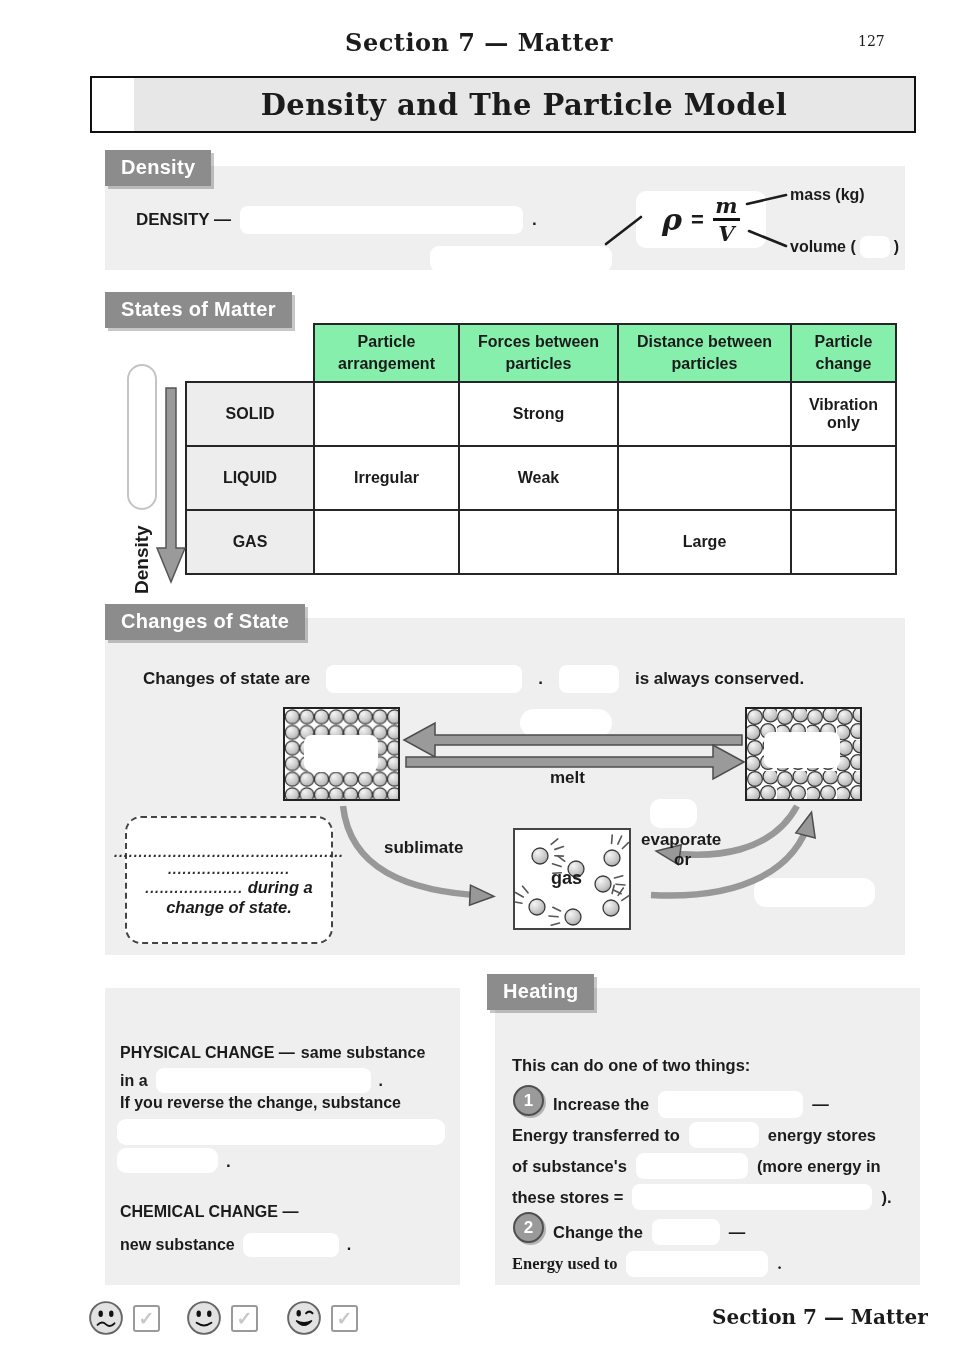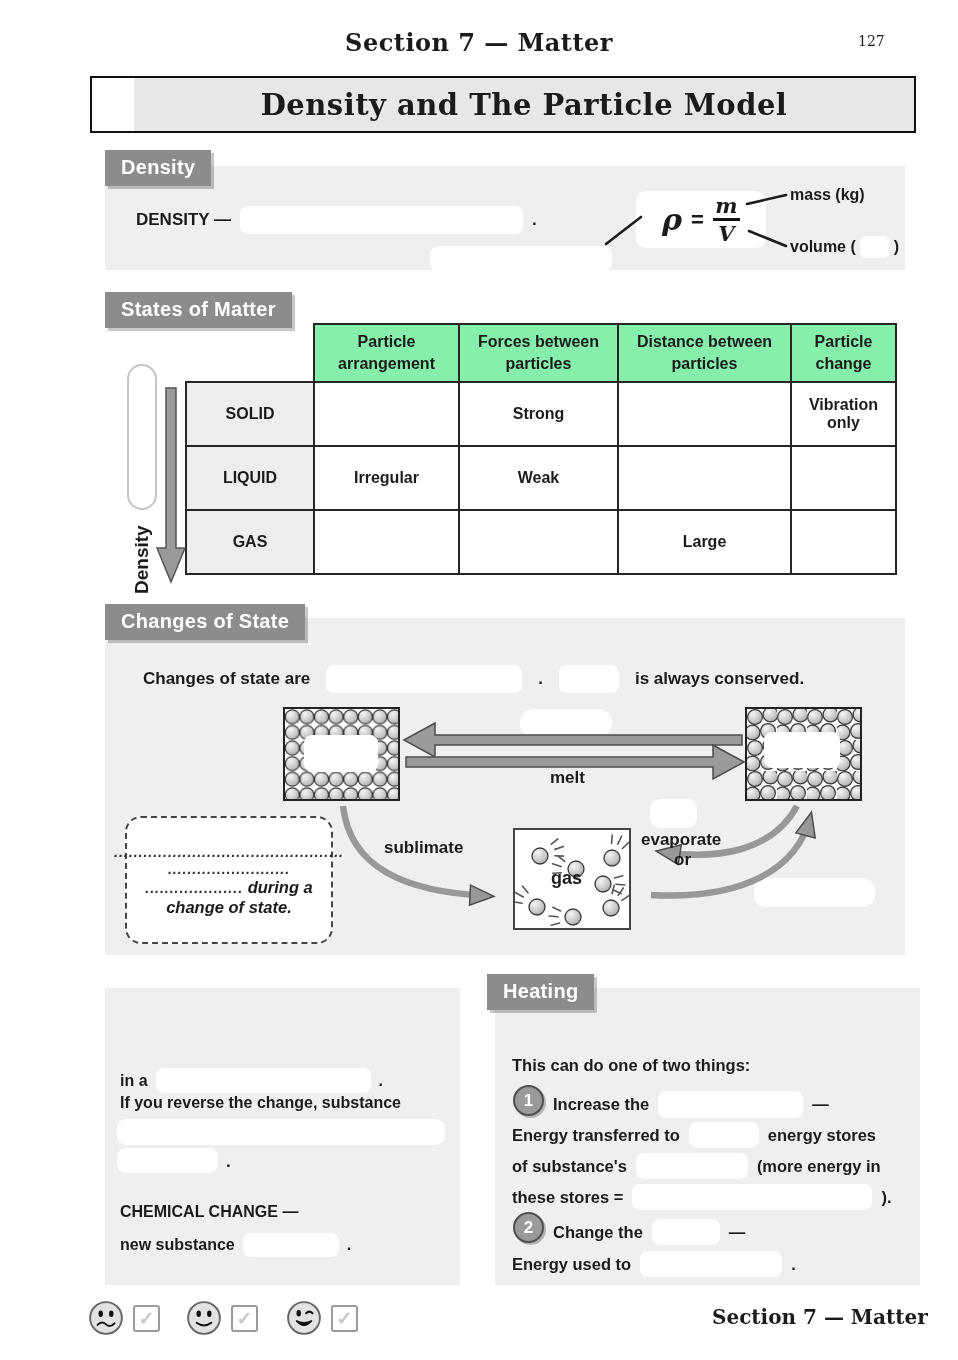--- a/index.html
+++ b/index.html
@@ -211,20 +211,24 @@
   <div class="lbl" style="left:641px;top:830px;">evaporate</div>
   <div class="blank" style="left:754px;top:878px;width:121px;height:29px;border-radius:12px;"></div>
 
   <div class="notebox">
     <span class="dots">...............................................</span>
     <span class="dots">.........................</span>
     <span><span class="dots">....................</span> <span>during a</span></span>
     <span>change of state.</span>
   </div>
 
+  <div class="tline" style="left:120px;top:1044px;font-size:16px;gap:6px;">
+    <span>PHYSICAL CHANGE —</span>
+    <span style="font-weight:600;">same substance</span>
+  </div>
   <div class="tline" style="left:120px;top:1068px;font-size:16px;gap:8px;">
     <span style="font-weight:600;">in a</span>
     <span class="iblank" style="width:215px;"></span>
     <span>.</span>
   </div>
   <div class="tline" style="left:120px;top:1094px;font-size:16px;font-weight:600;">If you reverse the change, substance</div>
   <div class="blank" style="left:117px;top:1119px;width:328px;height:26px;"></div>
   <div class="blank" style="left:117px;top:1148px;width:101px;height:25px;"></div>
   <div class="lbl" style="left:226px;top:1152px;">.</div>
   <div class="tline" style="left:120px;top:1203px;font-size:16px;">CHEMICAL CHANGE —</div>
@@ -255,21 +259,21 @@
     <span>these stores =</span>
     <span class="iblank" style="width:240px;height:26px;"></span>
     <span>).</span>
   </div>
   <div class="numcirc" style="left:513px;top:1212px;">2</div>
   <div class="tline" style="left:553px;top:1219px;">
     <span>Change the</span>
     <span class="iblank" style="width:68px;height:26px;"></span>
     <span>—</span>
   </div>
-  <div class="tline" style="left:512px;top:1251px;">
+  <div class="tline" style="left:512px;top:1251px;font-family:Liberation Serif, serif;">
     <span>Energy used to</span>
     <span class="iblank" style="width:142px;height:26px;"></span>
     <span>.</span>
   </div>
 
   <div class="fgroup" style="left:88px;top:1300px;">
     <svg width="36" height="36" viewBox="0 0 34 34">
       <circle cx="17" cy="17" r="15" fill="#e2e2e2" stroke="#666" stroke-width="1.8"></circle>
       <ellipse cx="12" cy="13" rx="2.1" ry="3.1" fill="#111"></ellipse>
       <ellipse cx="22" cy="13" rx="2.1" ry="3.1" fill="#111"></ellipse>

